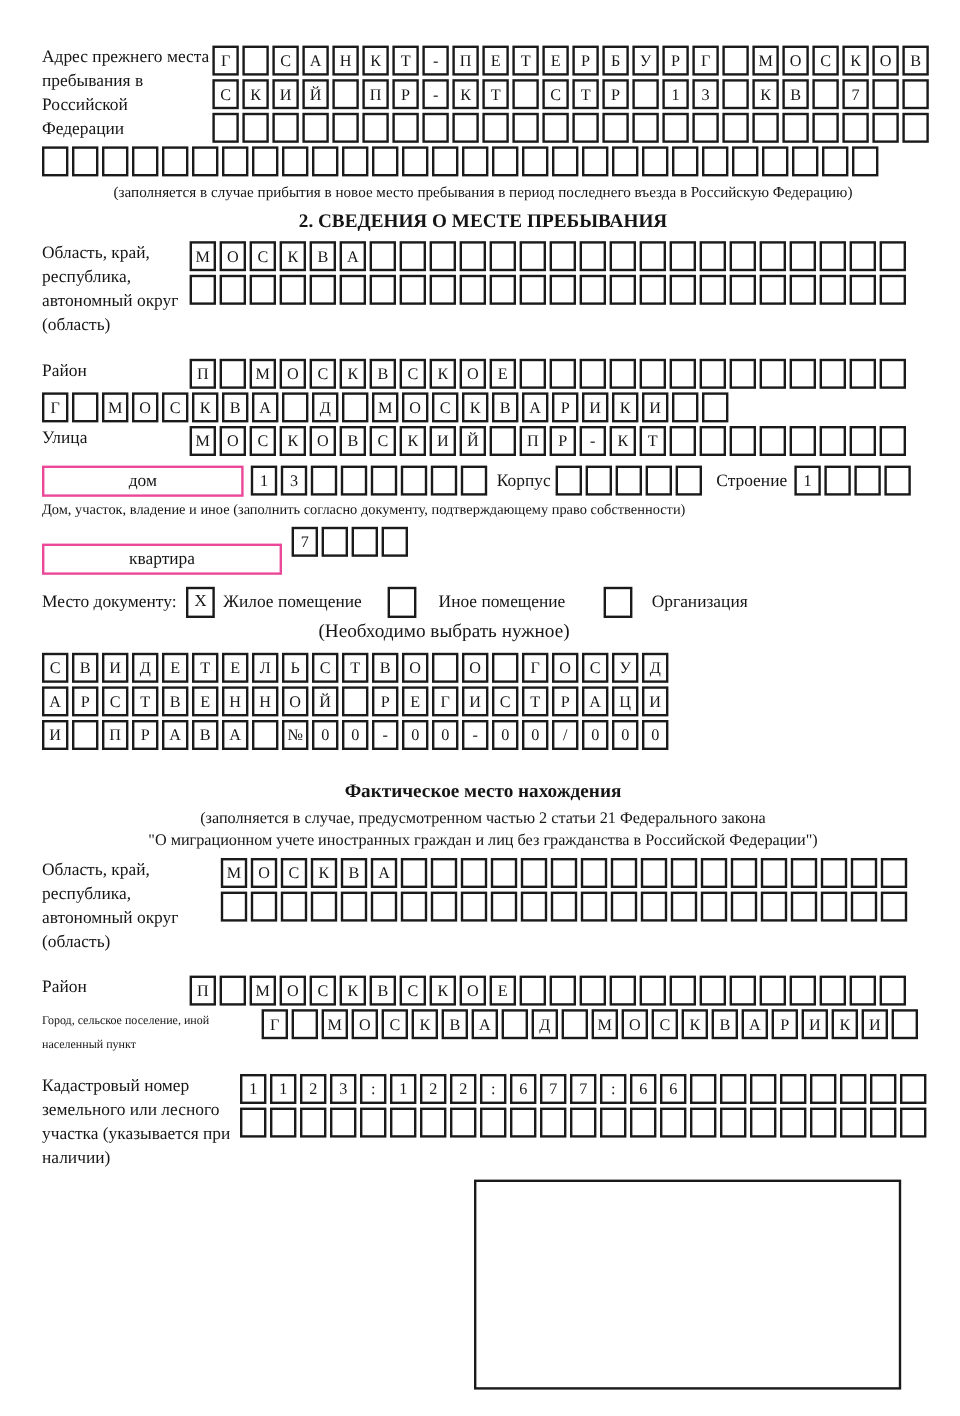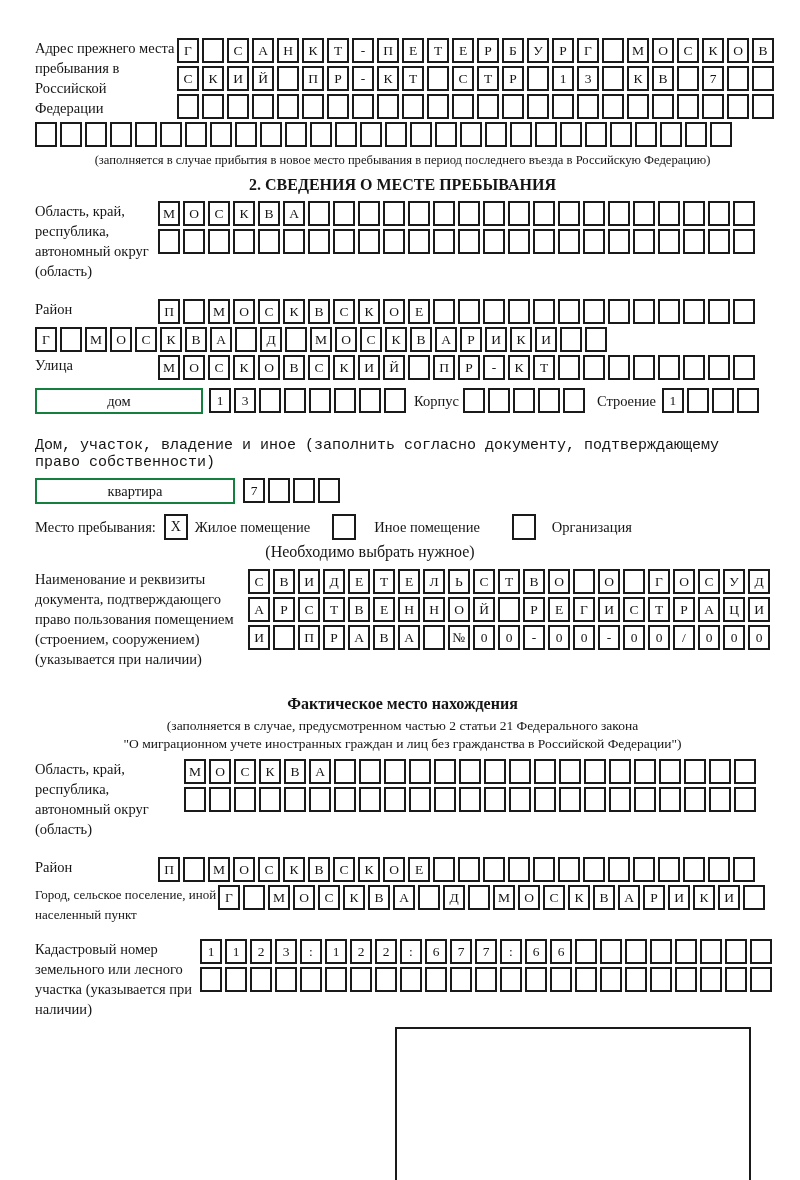--- a/index.html
+++ b/index.html
@@ -8,33 +8,33 @@
   .top-title{text-align:right;font-size:15px;padding-right:2px;}
 
   .form-grid{display:flex;align-items:flex-start;margin-top:2px;}
   .flabel{font-size:14.5px;line-height:20px;flex:none;}
   .rows{display:flex;flex-direction:column;gap:3px;}
 
   .boxes{display:flex;gap:3px;flex:none;}
   .cell{flex:none;width:22px;height:25px;border:2px solid #1a1a1a;box-sizing:border-box;
         display:flex;align-items:center;justify-content:center;
         font-size:13.5px;line-height:1;background:#fff;}
-  .wide-box{flex:none;height:26px;border:2px solid #15803d;box-sizing:border-box;
+  .wide-box{flex:none;height:26px;border:2px solid #ec4899;box-sizing:border-box;
         display:flex;align-items:center;justify-content:center;font-size:14.5px;}
 
   .center-note{font-size:12.6px;text-align:center;margin-top:6px;}
   .section-title{font-size:16px;font-weight:bold;text-align:center;margin-top:8px;}
   .sub-note{font-size:13.5px;text-align:center;margin-top:4px;line-height:18px;}
-  .plain-note{font-size:15px;margin-top:23px;font-family:Liberation Mono, monospace;}
+  .plain-note{font-size:12px;margin-top:3px;}
 
   .addr-label{width:142px;}
   .lbl-120{width:123px;}
   .lbl-148{width:148px;}
   .lbl-149{width:149px;}
-  .lbl-183{width:183px;font-size:13px;}
+  .lbl-183{width:183px;font-size:10px;}
   .lbl-205{width:213px;}
   .lbl-165{width:165px;}
 
   .dom-row{display:flex;align-items:flex-start;margin-top:8px;}
   .inline-label{font-size:14.5px;line-height:26px;flex:none;}
 
   .stay-row{display:flex;align-items:center;margin-top:10px;font-size:14.5px;}
   .checkbox{flex:none;width:24px;height:26px;border:2px solid #1a1a1a;box-sizing:border-box;
         display:flex;align-items:center;justify-content:center;font-size:14px;}
 
@@ -335,42 +335,41 @@
     <div class="boxes" style="margin-left:6px;">
         <span class="cell">1</span>
         <span class="cell"></span>
         <span class="cell"></span>
         <span class="cell"></span>
       </div>
   </div>
   <div class="plain-note">Дом, участок, владение и иное (заполнить согласно документу, подтверждающему право собственности)</div>
 
   <div class="dom-row" style="margin-top:7px;">
-    <div class="wide-box" style="width:200px;">квартира</div>
+    <div class="wide-box" style="width:200px;margin-top:14px;">квартира</div>
     <div class="boxes" style="margin-left:8px;">
         <span class="cell">7</span>
         <span class="cell"></span>
         <span class="cell"></span>
         <span class="cell"></span>
       </div>
   </div>
 
   <div class="stay-row">
-    <span>Место пребывания:</span>
+    <span>Место документу:</span>
     <span class="checkbox" style="margin-left:8px;">X</span>
     <span style="margin-left:7px;">Жилое помещение</span>
     <span class="checkbox" style="margin-left:22px;"></span>
     <span style="margin-left:18px;">Иное помещение</span>
     <span class="checkbox" style="margin-left:32px;"></span>
     <span style="margin-left:16px;">Организация</span>
   </div>
   <div style="margin-left:185px;width:300px;text-align:center;font-size:16px;margin-top:3px;">(Необходимо выбрать нужное)</div>
 
   <div class="form-grid" style="margin-top:8px;">
-    <div class="flabel lbl-205">Наименование и реквизиты документа, подтверждающего право пользования помещением (строением, сооружением) (указывается при наличии)</div>
     <div class="rows">
       <div class="boxes">
           <span class="cell">С</span>
           <span class="cell">В</span>
           <span class="cell">И</span>
           <span class="cell">Д</span>
           <span class="cell">Е</span>
           <span class="cell">Т</span>
           <span class="cell">Е</span>
           <span class="cell">Л</span>

